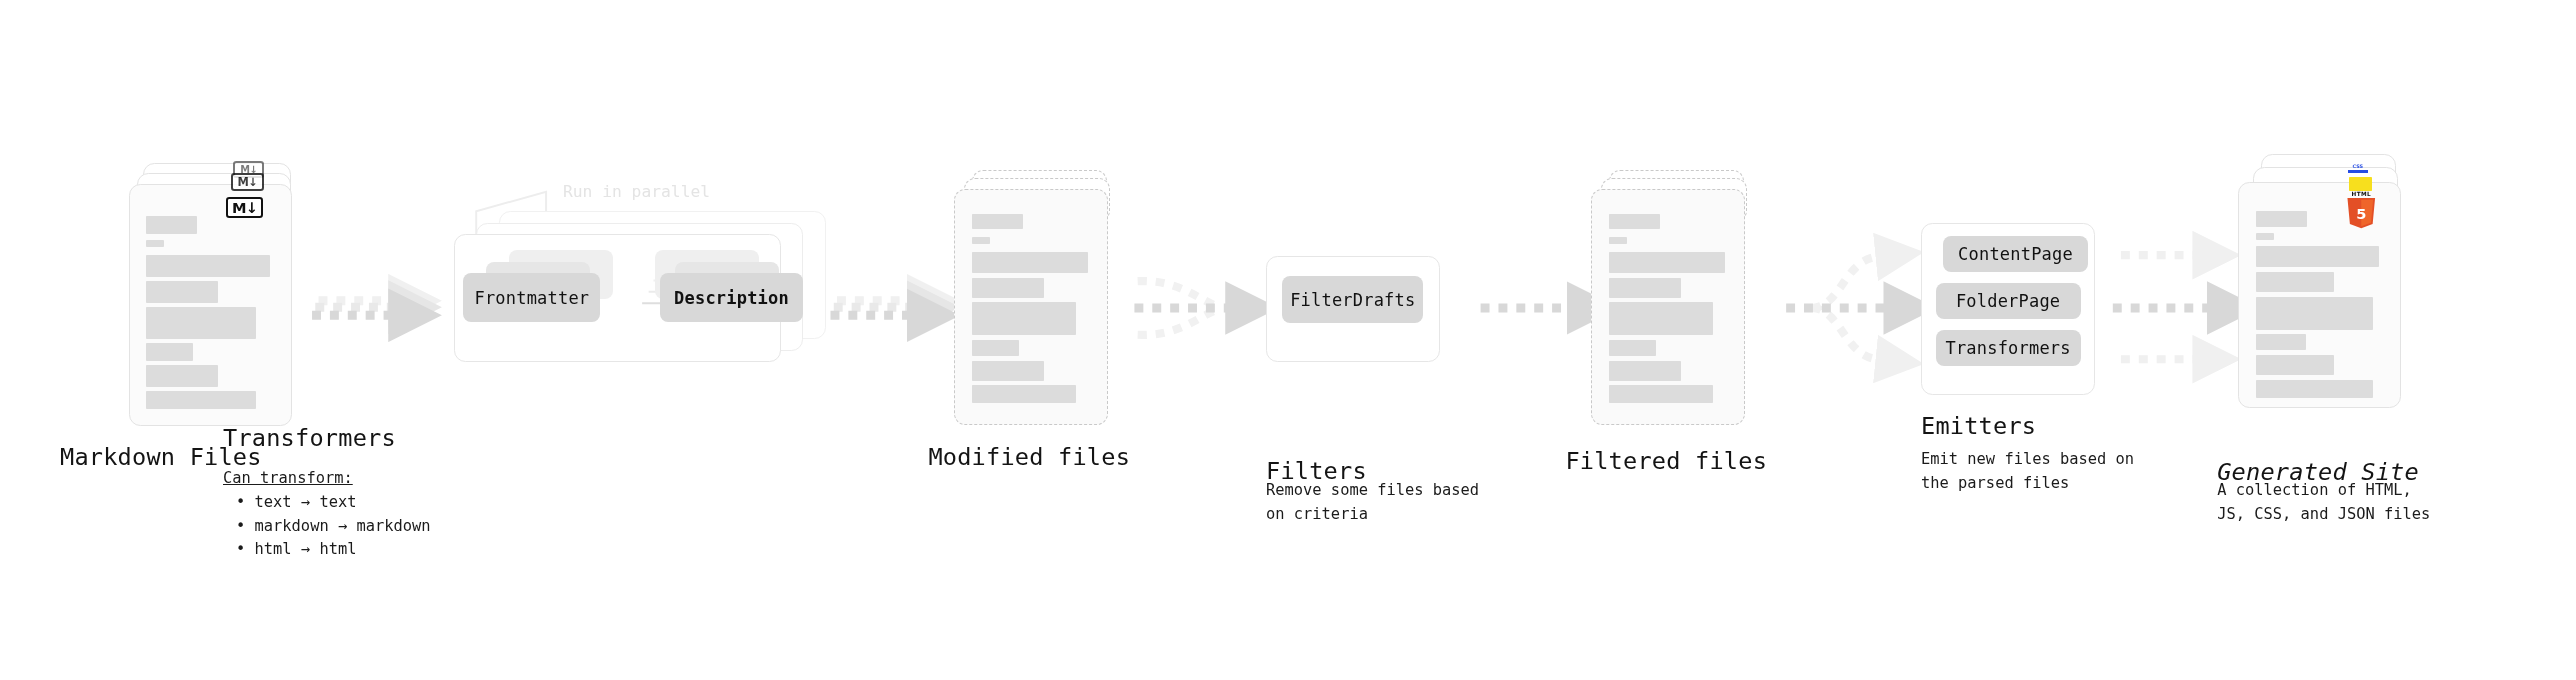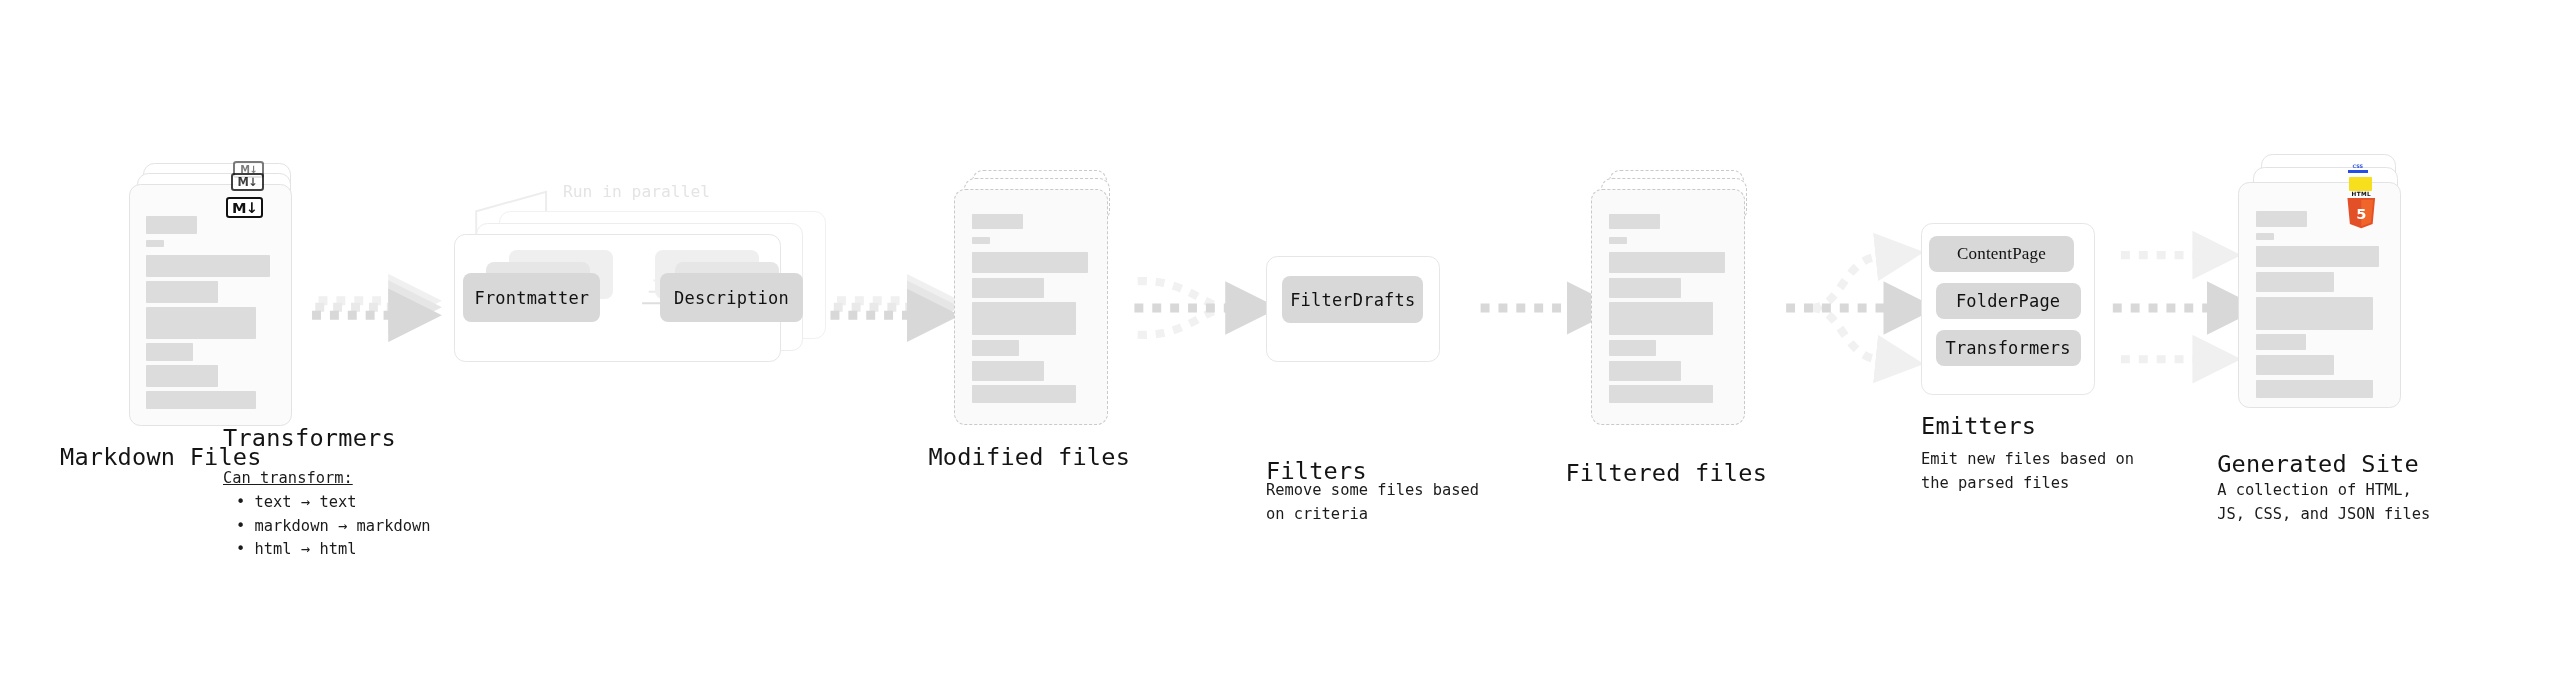--- a/index.html
+++ b/index.html
@@ -224,21 +224,21 @@
       <line x1="258" y1="129" x2="306" y2="129" stroke="#ebebeb" stroke-width="2.4" marker-end="url(#headWeak)"></line>
       <line x1="250" y1="143" x2="298" y2="143" stroke="#dedede" stroke-width="2.4" marker-end="url(#headMid)"></line>
     </svg>
 
     <div class="chip l3" style="left:70px;  top:63px;  width:104px; height:49px;"></div>
     <div class="chip l2" style="left:47px;  top:75px;  width:104px; height:49px;"></div>
     <div class="chip" style="left:24.4px;  top:86px; width:137px; height:49px;">Frontmatter</div>
 
     <div class="chip l3" style="left:216px; top:63px;  width:104px; height:49px;"></div>
     <div class="chip l2" style="left:236px; top:75px;  width:104px; height:49px;"></div>
-    <div class="chip" style="left:221px; top:86px; width:143px; height:49px;">Description</div>
+    <div class="chip" style="left:221px; top:86px; width:143px; height:49px;font-weight:bold;">Description</div>
 
     <div class="note" style="left:124px; top:-4.9px;">Run in parallel</div>
 
     <div class="title" style="left:-216px; top:237px;">Transformers</div>
 
     <div class="caption" style="left:-216px; top:280px;text-decoration:underline;">Can transform:</div>
 
     <div class="bullets" style="left:-203px; top:304px;">
       <div>• text → text</div>
       <div>• markdown → markdown</div>
@@ -293,27 +293,27 @@
           <div class="doc-line" style="left:16.3px; top:62px;  width:116px; height:21px;"></div>
           <div class="doc-line" style="left:16.3px; top:88px; width:72px;  height:19.5px;"></div>
           <div class="doc-line" style="left:16.3px; top:112px; width:104px; height:32.5px;"></div>
           <div class="doc-line" style="left:16.3px; top:150px; width:47px;  height:16.3px;"></div>
           <div class="doc-line" style="left:16.3px; top:171px; width:72px;  height:19.5px;"></div>
           <div class="doc-line" style="left:16.3px; top:195px; width:104px; height:18px;"></div>
         </div>
       </div>
     </div>
 
-    <div class="title" style="left:-14.6px; top:296px;">Filtered files</div>
+    <div class="title" style="left:-14.6px; top:284px;">Filtered files</div>
   </div>
 
   <div class="stage" style="left:1921px; top:223px;">
     <div class="group-box" style="left:0px; top:0px; width:174px; height:172px;"></div>
 
-    <div class="chip" style="left:8px; top:13px;  width:145px; height:36px;font-family:Liberation Serif, serif;">ContentPage</div>
+    <div class="chip" style="left:22px; top:13px;  width:145px; height:36px;">ContentPage</div>
     <div class="chip" style="left:14.6px; top:60px;  width:145px; height:36px;">FolderPage</div>
     <div class="chip" style="left:14.6px; top:107px; width:145px; height:36px;">Transformers</div>
 
     <div class="title" style="left:0px; top:189px;">Emitters</div>
 
     <div class="caption" style="left:0px; top:225px;">Emit new files based on
 the parsed files</div>
   </div>
 
   <div class="stage" style="left:2227px; top:154px;">
@@ -345,20 +345,20 @@
       <div class="badge" style="left:118px; top:37px; width:32.5px; height:37px;">
         <div style="font-size:5.7px; font-weight:700; letter-spacing:0.4px; color:#111; text-align:center; line-height:6.5px; font-family:'DejaVu Sans','Liberation Sans',sans-serif;">HTML</div>
         <svg width="32.5" height="31" viewBox="0 0 40 38">
           <path d="M3,0 L37,0 L34,32 L20,37 L6,32 Z" fill="#e34f26"></path>
           <path d="M20,2 L34.6,2 L32,30.5 L20,34.6 Z" fill="#ef652a"></path>
           <text x="20" y="26" font-size="18" font-weight="700" fill="#ffffff" text-anchor="middle" font-family="DejaVu Sans, Liberation Sans, sans-serif">5</text>
         </svg>
       </div>
     </div>
 
-    <div class="title" style="left:-9.8px; top:296px;">Generated Site</div>
+    <div class="title" style="left:-9.8px; top:304px;font-style:italic;">Generated Site</div>
 
     <div class="caption" style="left:-9.8px; top:325px;">A collection of HTML,
 JS, CSS, and JSON files</div>
   </div>
 
 </div>
 
 
 </body></html>

